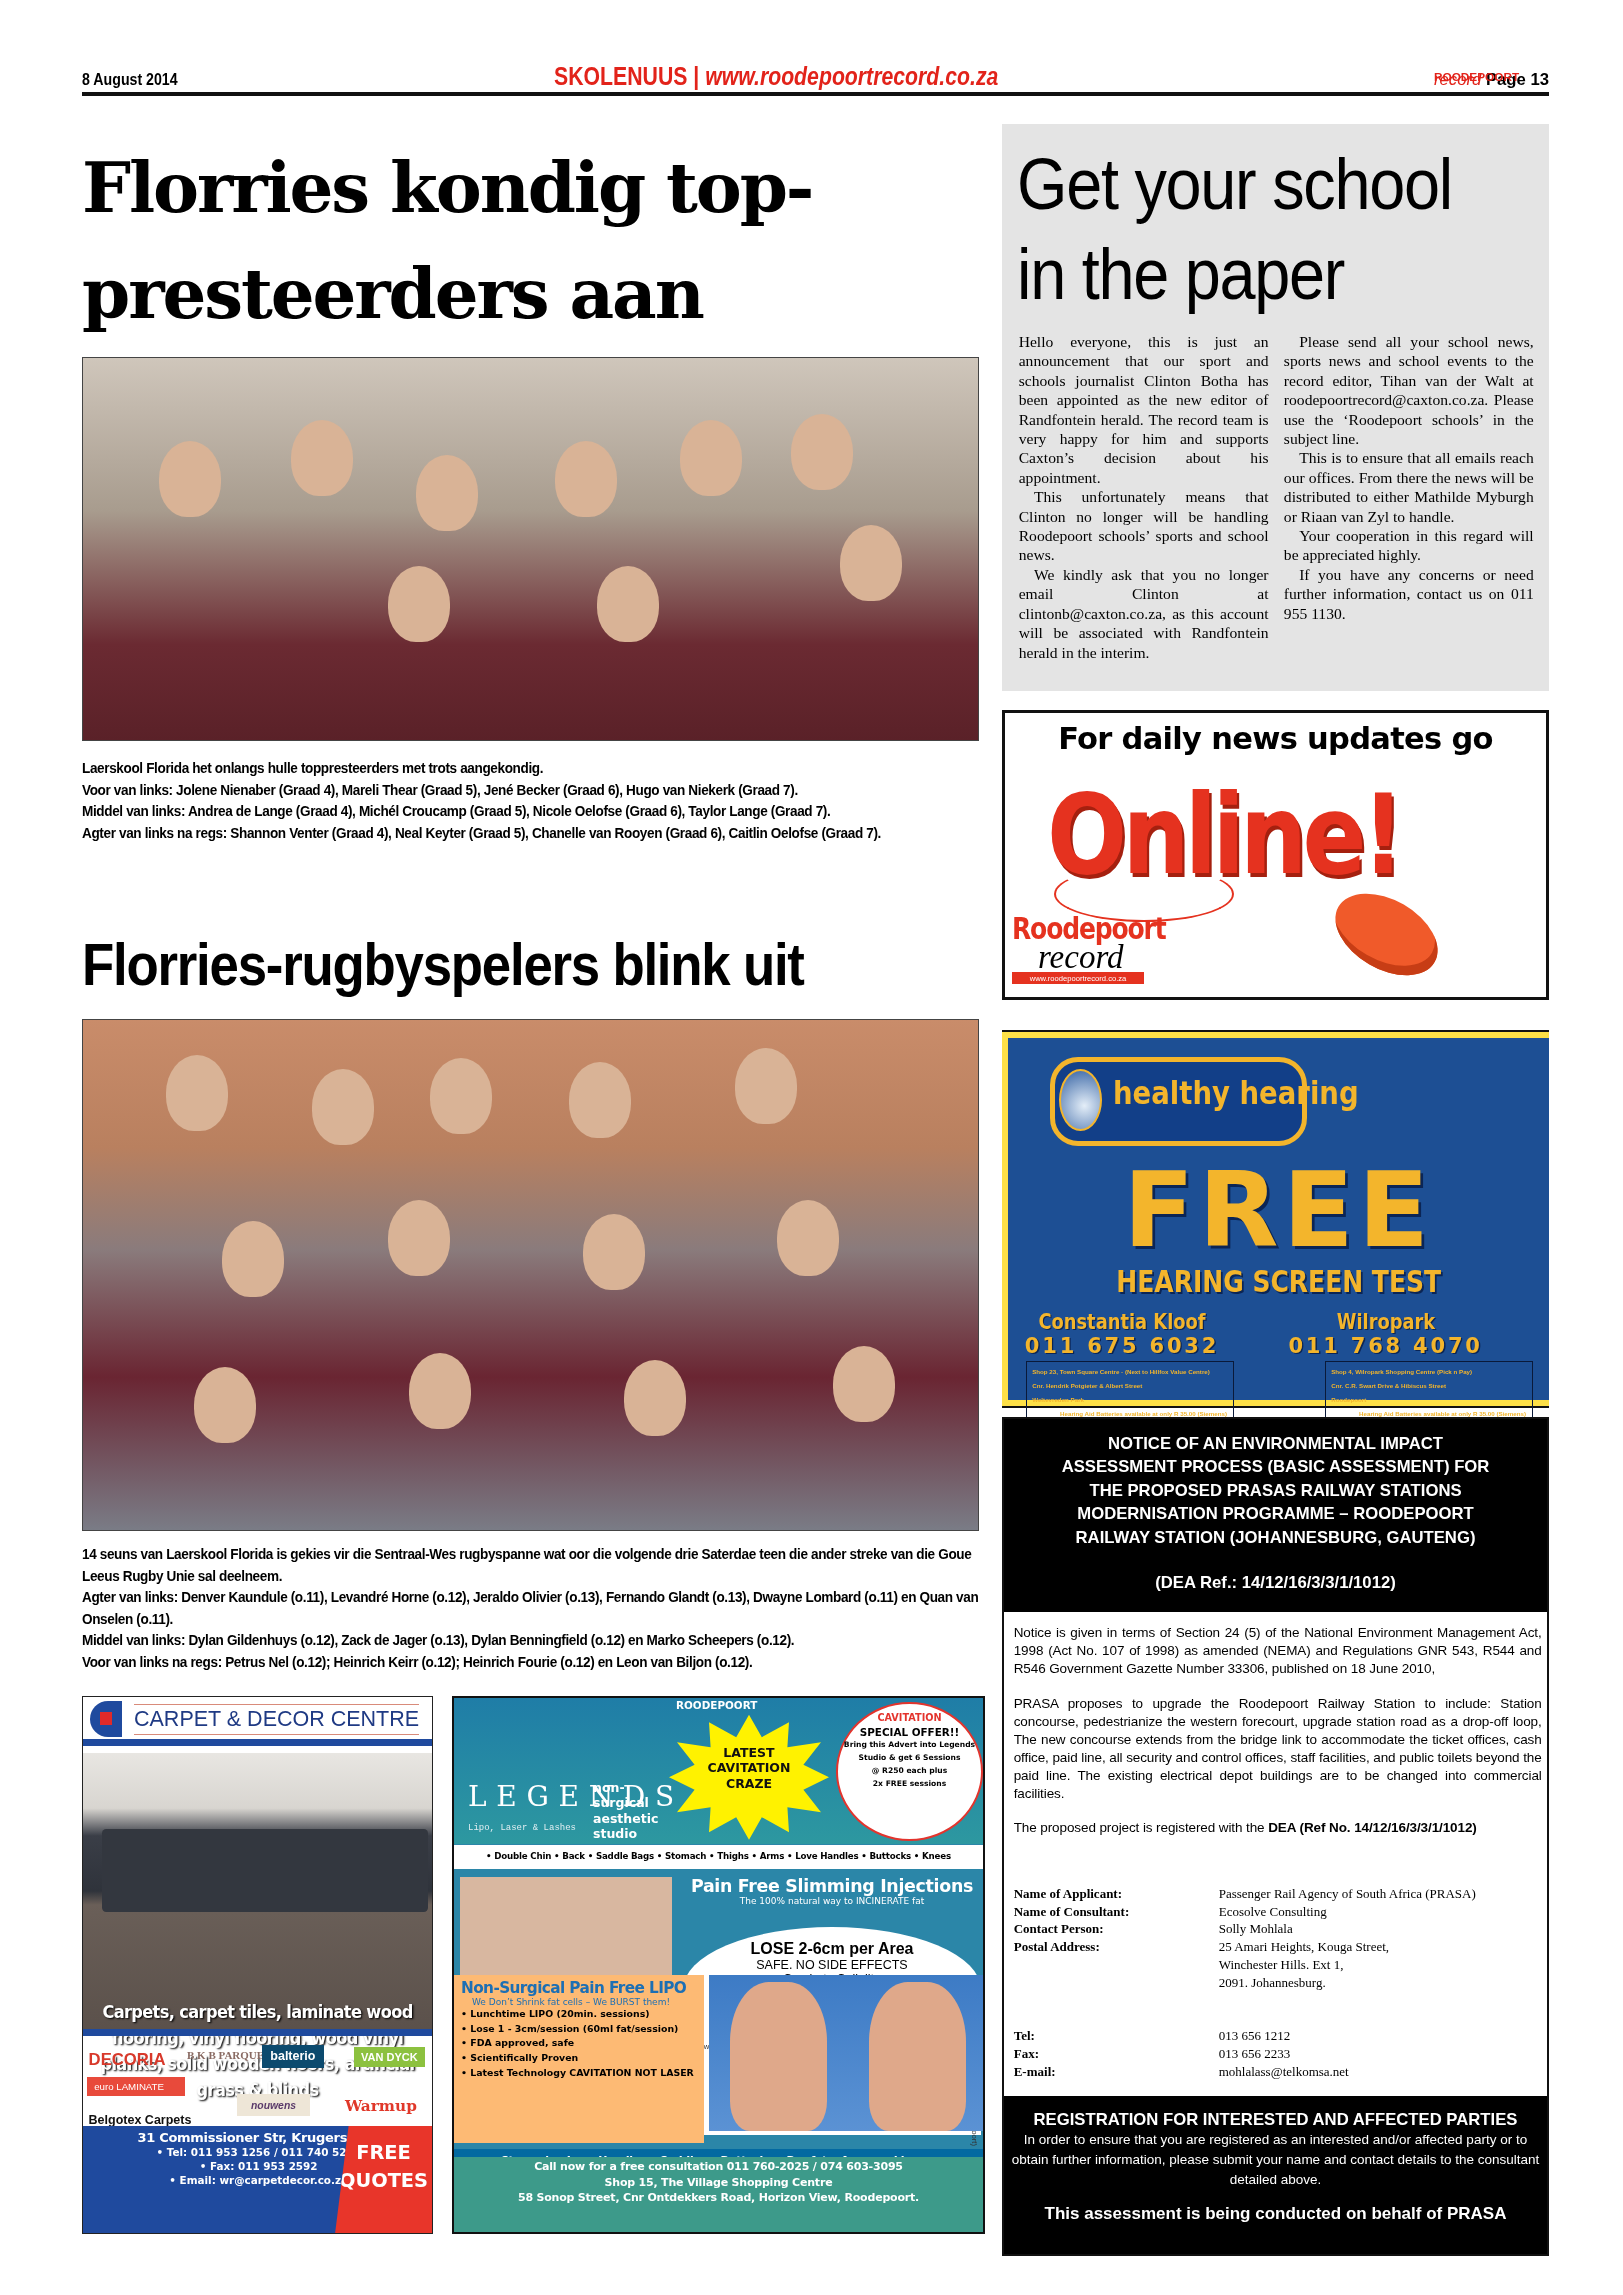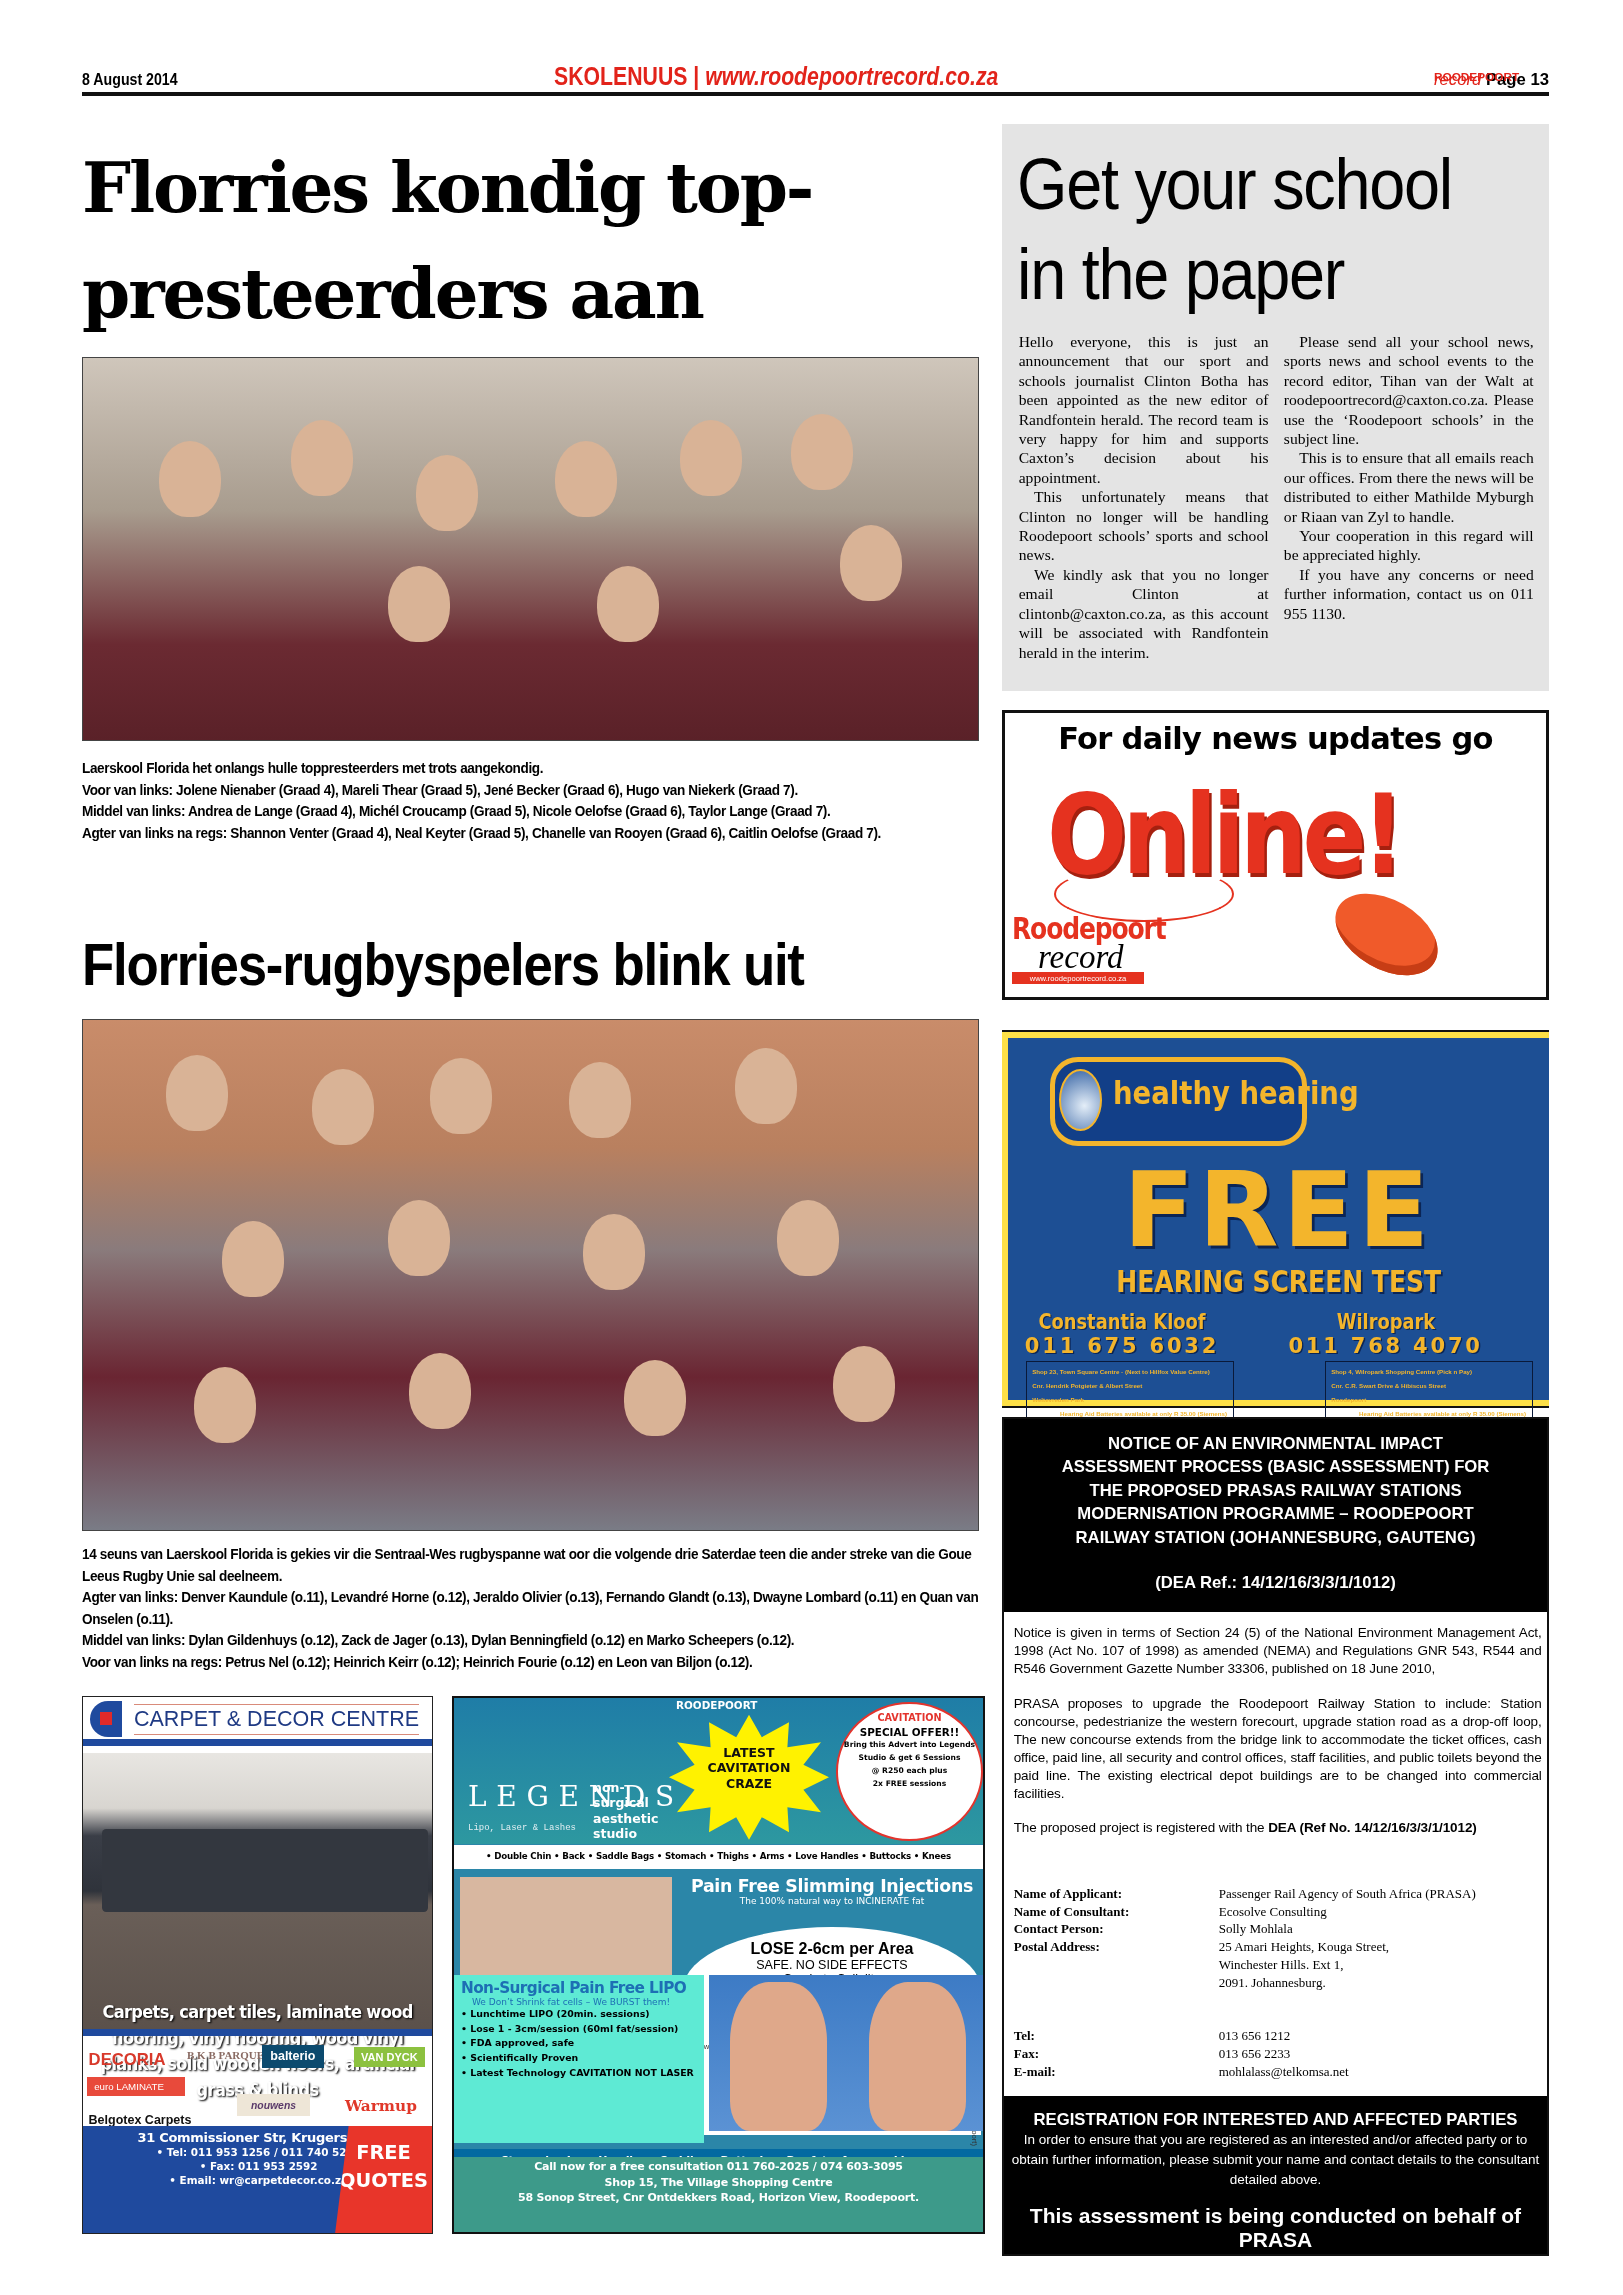--- a/index.html
+++ b/index.html
@@ -70,21 +70,21 @@
   .eia-body p { margin-bottom: 16.7px; }
   .eia-body b { font-weight: bold; }
   .eia-table { position: absolute; left: 9.7px; top: 466px; width: 528px; font-family: Liberation Serif, serif; font-size: 13px; line-height: 17.7px; }
   .eia-row { display: flex; }
   .eia-k { width: 205px; font-weight: bold; }
   .eia-v { flex: 1; }
   .eia-gap { height: 18px; }
   .eia-foot { position: absolute; left: 0; bottom: 0; width: 100%; height: 158px; background: #000; color: #fff; text-align: center; font-family: "Liberation Sans", sans-serif; padding-top: 12.5px; }
   .eia-foot .t1 { font-weight: bold; font-size: 16.7px; line-height: 21px; }
   .eia-foot .t2 { font-size: 13.5px; line-height: 20px; padding: 0 7px; }
-  .eia-foot .t3 { font-weight: bold; font-size: 21px; margin-top: 14px; }
+  .eia-foot .t3 { font-weight: bold; font-size: 17px; margin-top: 14px; }
 
   
   .carpet-ad { position: absolute; left: 82px; top: 1696px; width: 351px; height: 538px; border: 1.4px solid #222; background: #fff; overflow: hidden; }
   .cp-head { position: absolute; left: 0; top: 0; width: 100%; height: 49px; background: #fff; border-bottom: 7px solid #1f4a9e; }
   .cp-logo { position: absolute; left: 7px; top: 4.2px; width: 32px; height: 36px; background: #1f4a9e; border-radius: 18px 0 0 18px; }
   .cp-logo::after { content: ""; position: absolute; left: 9.7px; top: 11px; width: 12.5px; height: 12.5px; background: #e02a2a; }
   .cp-title { position: absolute; left: 51px; top: 7px; font-family: "Liberation Sans", sans-serif; font-size: 21.5px; color: #1f3a84; letter-spacing: 0px; white-space: nowrap; border-top: 1.4px solid #d98b7a; border-bottom: 1.4px solid #d98b7a; line-height: 29px; }
   .cp-photo { position: absolute; left: 0; top: 56px; width: 100%; height: 276px; background: linear-gradient(180deg,#e8e6e2 0%, #d8d5d0 20%, #3a3e47 30%, #2f333b 50%, #6a5f58 55%, #5b514b 100%); }
   .cp-sofa { position: absolute; left: 19.4px; top: 76px; width: 326px; height: 83px; background: #33373f; border-radius: 4.2px; }
   .cp-text { position: absolute; left: 0; top: 246px; width: 100%; text-align: center; font-family: "DejaVu Sans", sans-serif; font-weight: bold; font-size: 18px; line-height: 26px; color: #fff; text-shadow: 1.4px 1.4px 2.1px #000; letter-spacing: -0.7px; transform: scaleX(0.9); }
@@ -121,21 +121,21 @@
   .leg-pf .t { font-weight: bold; font-size: 17.4px; letter-spacing: -0.3px; }
   .leg-pf .s { font-size: 9px; }
   .leg-circle { position: absolute; left: 229px; top: 57px; width: 298px; height: 208px; background: #fff; border-radius: 50% 50% 0 0 / 30% 30% 0 0; text-align: center; font-family: "Liberation Sans", sans-serif; padding-top: 12.5px; }
   .leg-circle .a { font-weight: bold; font-size: 16px; }
   .leg-circle .b { font-size: 12.5px; }
   .leg-price { position: absolute; right: 0; top: 82px; width: 146px; height: 23.6px; background: #2f9a8c; color: #fff; font-weight: bold; font-size: 11.8px; line-height: 23.6px; text-align: right; padding-right: 4.2px; font-family: "DejaVu Sans", sans-serif; clip-path: polygon(8% 0,100% 0,100% 100%,8% 100%,0 50%); }
   .leg-www { position: absolute; left: 9.7px; top: 115px; font-size: 7.6px; color: #333; }
   .leg-tape { position: absolute; left: 90px; top: 125px; width: 201px; height: 62px; border-radius: 40%; border: 12.5px solid #2fa3d8; }
   .leg-tc { position: absolute; left: 125px; top: 196px; font-size: 7.6px; font-style: italic; color: #333; }
   .leg-bottom { position: absolute; left: 0; top: 430px; width: 100%; height: 108px; }
-  .leg-lipo { position: absolute; left: 0; top: -153px; width: 250px; height: 168px; background: #5eead4; padding: 4.2px 7px; font-family: "DejaVu Sans", sans-serif; }
+  .leg-lipo { position: absolute; left: 0; top: -153px; width: 250px; height: 168px; background: #fdba74; padding: 4.2px 7px; font-family: "DejaVu Sans", sans-serif; }
   .leg-lipo .t { color: #1d6fb4; font-weight: bold; font-size: 15.3px; letter-spacing: -0.6px; }
   .leg-lipo .s { color: #1d6fb4; font-size: 9px; margin-left: 11px; }
   .leg-lipo li { list-style: none; font-size: 9.4px; font-weight: bold; line-height: 14.6px; }
   .leg-body { position: absolute; left: 255px; top: -153px; width: 278px; height: 156px; background: linear-gradient(180deg,#3d7bc5,#5b92d4); }
   .leg-body .fig { position: absolute; top: 7px; width: 97px; height: 149px; background: #dfa88a; border-radius: 40% 40% 20% 20%; }
   .leg-areas { position: absolute; left: 0; top: 21px; width: 100%; height: 23.6px; background: #0369a1; color: #fff; text-align: center; font-family: "DejaVu Sans", sans-serif; font-weight: bold; font-size: 11px; line-height: 23.6px; white-space: nowrap; letter-spacing: -0.3px; border-bottom: 1.4px solid #fff; }
   .leg-call { position: absolute; left: 0; top: 28.5px; width: 100%; height: 76px; background: #3d9a8a; color: #fff; text-align: center; font-family: "DejaVu Sans", sans-serif; font-weight: bold; font-size: 11px; line-height: 15.3px; padding-top: 2.8px; letter-spacing: -0.2px; }
   .leg-credit { position: absolute; right: 4.2px; top: 208px; writing-mode: vertical-rl; font-size: 7.6px; color: #333; }
 </style>
 </head>

